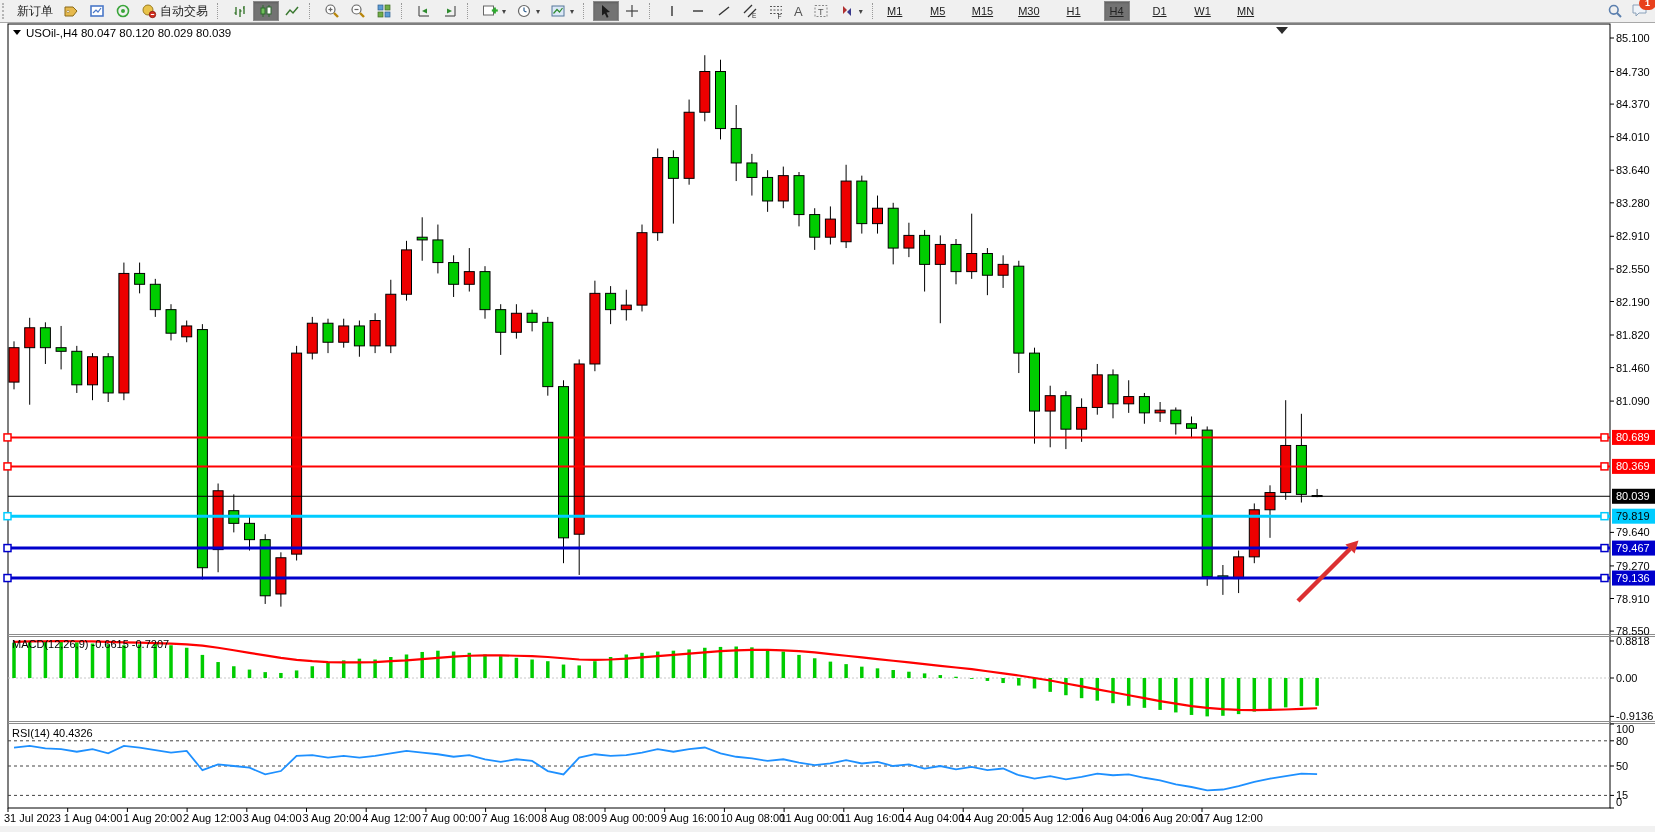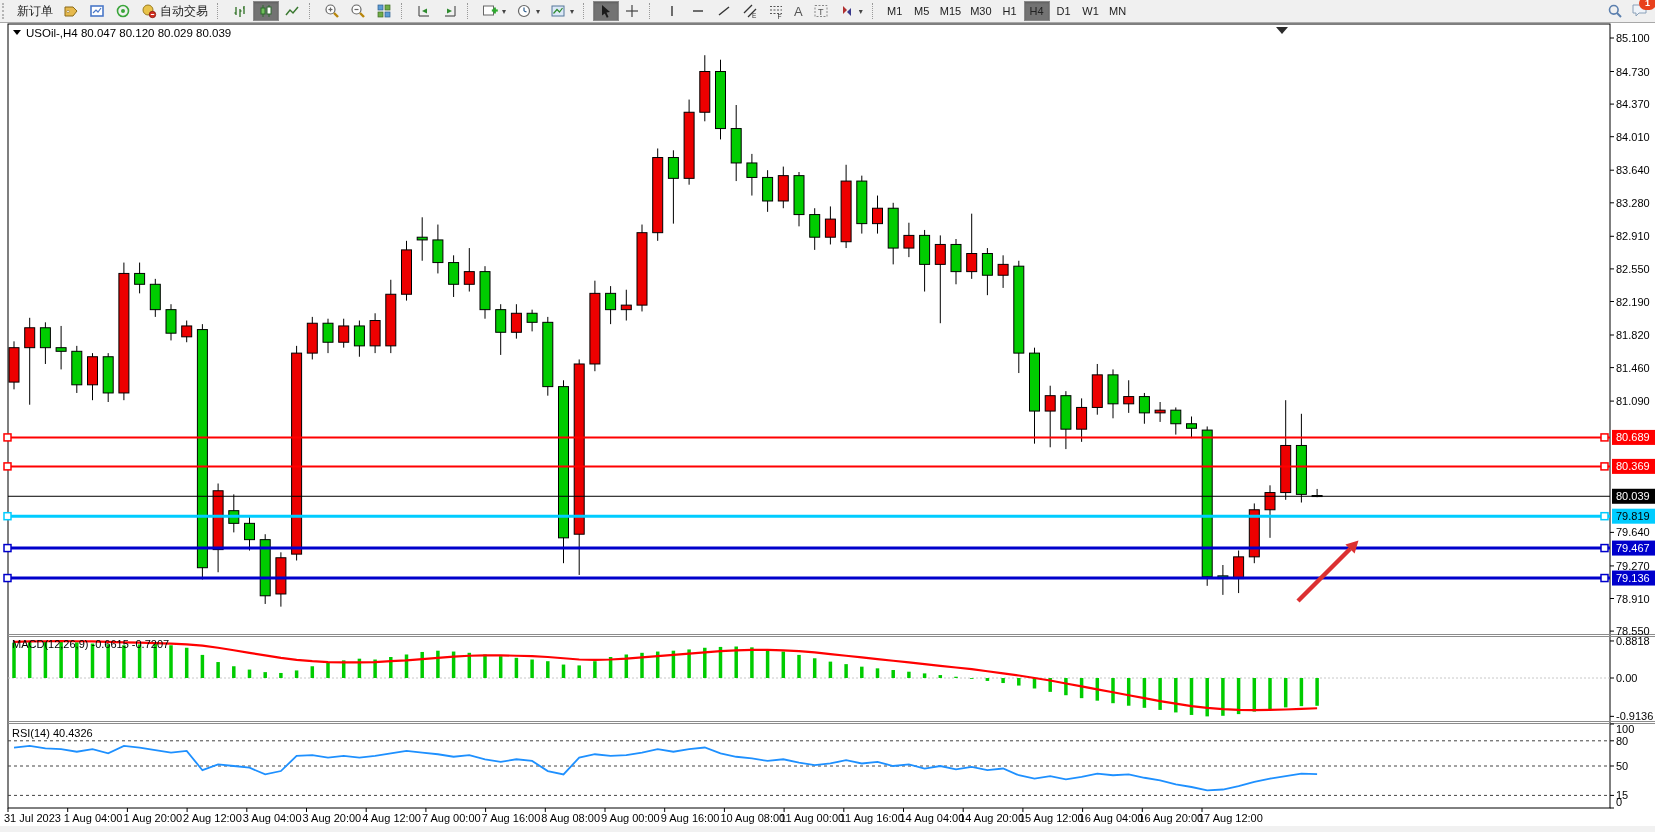--- a/index.html
+++ b/index.html
@@ -201,21 +201,21 @@
         </svg>
     </button>
     <button class="tbtn">
       <svg width="16" height="16">
           <path d="M4 3 L8 7 L4 11 Z" fill="#b03030"></path>
           <path d="M12 13 L8 9 L12 5 Z" fill="#3a3a8c"></path>
         </svg>
       <span class="caret">▾</span>
     </button>
     <span class="sep"></span>
-    <div id="tf-container" style="display:flex;align-items:center;gap:1px;">
+    <div id="tf-container" style="display:flex;align-items:center;gap:17px;text-decoration:underline;">
         <button class="tbtn tf">M1</button>
         <button class="tbtn tf">M5</button>
         <button class="tbtn tf">M15</button>
         <button class="tbtn tf">M30</button>
         <button class="tbtn tf">H1</button>
         <button class="tbtn tf active">H4</button>
         <button class="tbtn tf">D1</button>
         <button class="tbtn tf">W1</button>
         <button class="tbtn tf">MN</button>
       </div>

